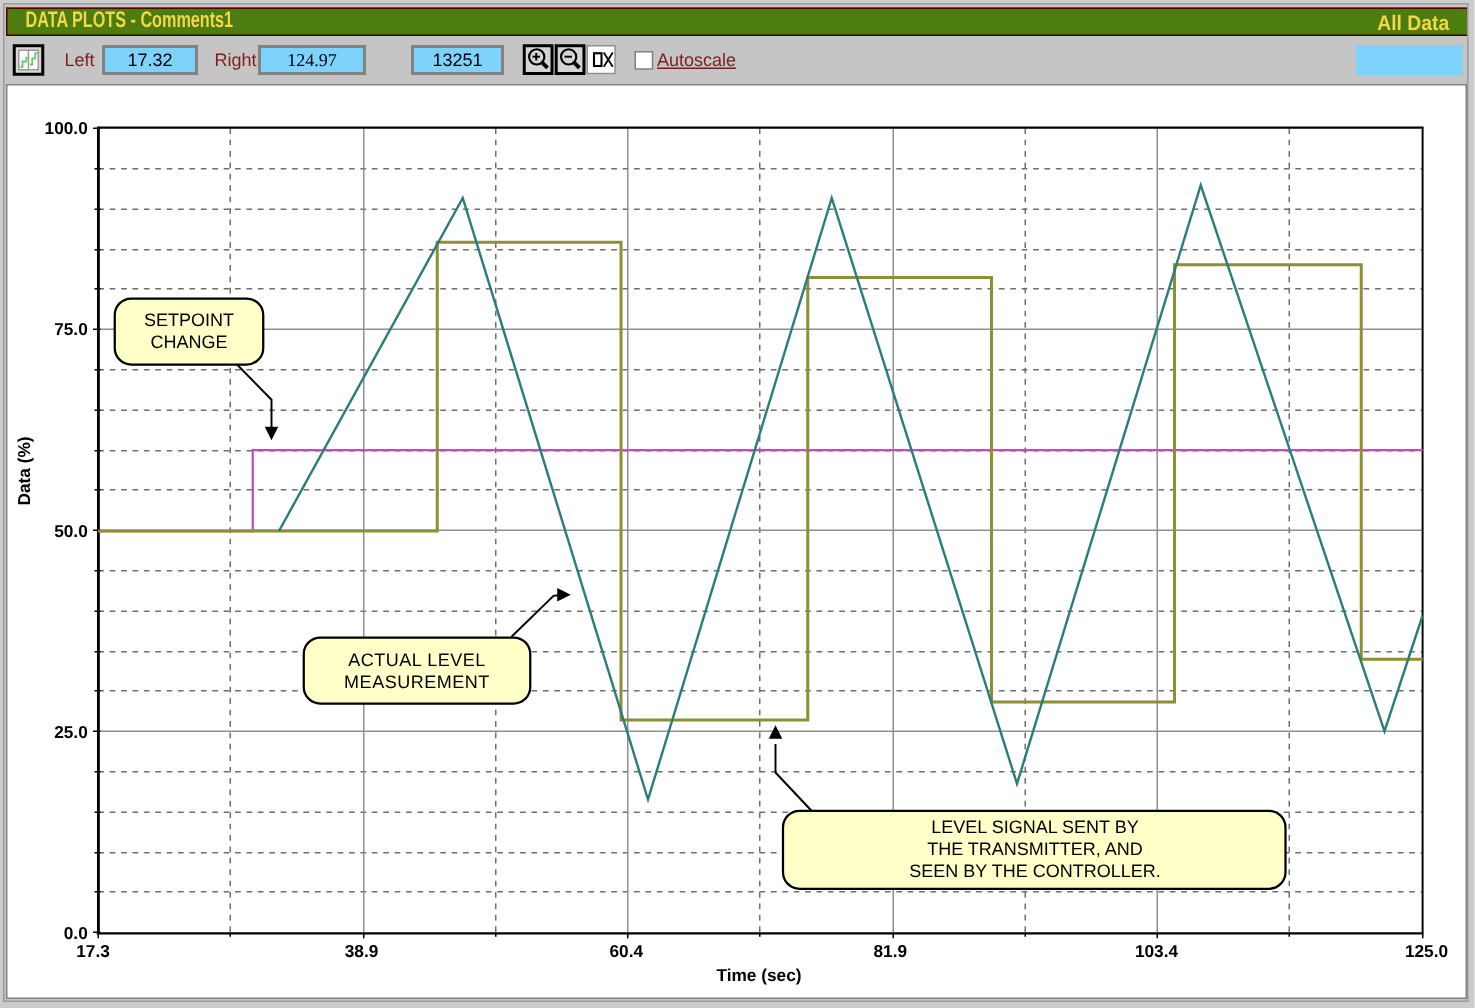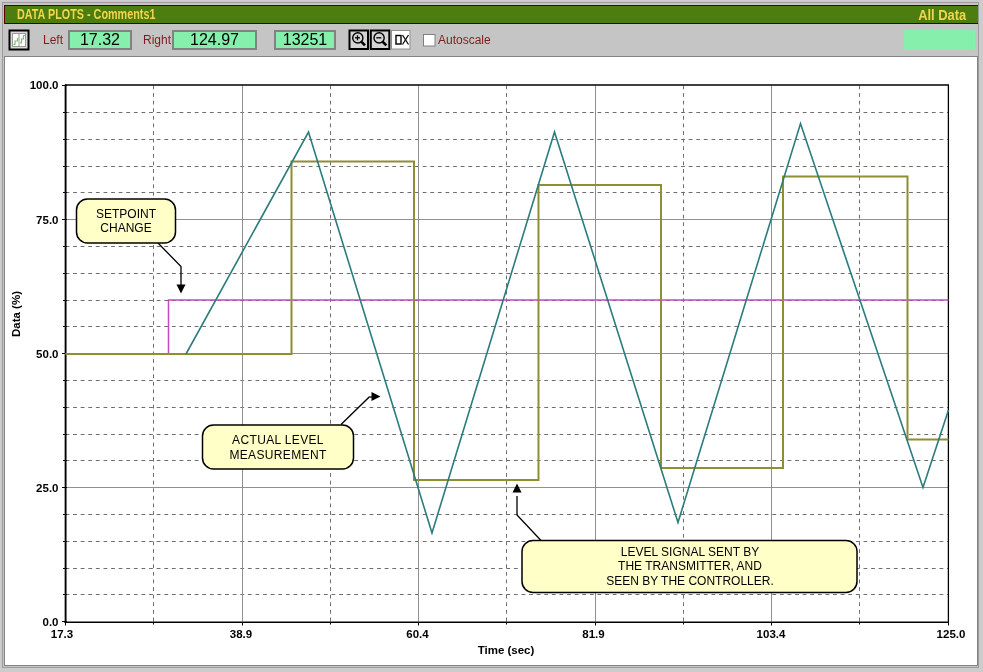--- a/index.html
+++ b/index.html
@@ -15,46 +15,46 @@
     background:#4d7c0f; color:#f2d64b; font-weight:bold; font-size:15px;
     line-height:17.5px;
     border-top:1px solid #530000; border-left:1px solid #530000;
     border-bottom:1px solid #400000;
   }
   .titlebar .lt { position:absolute; left:12px; top:-1px; transform-origin:0 50%; transform:scaleX(0.72) translateZ(0); white-space:nowrap; }
   .titlebar .rt { position:absolute; right:11.5px; top:1px; font-size:14px; transform-origin:100% 50%; transform:scaleX(0.92) translateZ(0); white-space:nowrap; }
   .toolbar { position:absolute; left:3px; top:25px; width:975px; height:30px; }
   .tlabel { position:absolute; font-size:12px; color:#7f1d1d; top:8px; }
   .tfield {
-    position:absolute; top:5px; height:20px; background:#86efac;
+    position:absolute; top:5px; height:20px; background:#7dd3fc;
     border:2px solid #828282;
-    font-size:16px; text-align:center; line-height:16px; color:#000;
+    font-size:12px; text-align:center; line-height:16px; color:#000;
   }
   .panel {
     position:absolute; left:4px; top:56px; width:973.5px; height:610px;
     background:#ffffff; border:1.5px solid #838383;
   }
   svg.plot { position:absolute; left:0; top:0; }
 </style>
 </head>
 <body>
   <div class="frame"></div>
   <div class="titlebar">
     <span class="lt">DATA PLOTS - Comments1</span>
     <span class="rt">All Data</span>
   </div>
   <div class="toolbar">
     <div class="tlabel" style="left:40px;">Left</div>
     <div class="tfield" style="left:65px; width:64px;">17.32</div>
     <div class="tlabel" style="left:140px;text-align:right;">Right</div>
-    <div class="tfield" style="left:169px; width:85px;">124.97</div>
+    <div class="tfield" style="left:169px; width:72px;font-family:Liberation Serif, serif;">124.97</div>
     <div class="tlabel" style="left:245px;margin-left:32px;">Size</div>
     <div class="tfield" style="left:271px; width:62px;">13251</div>
     <div class="tfield" style="left:901px; width:71px; top:5px; height:20px; border:none;"></div>
-    <div class="tlabel" style="left:435px;">Autoscale</div>
+    <div class="tlabel" style="left:435px;text-decoration:underline;">Autoscale</div>
   </div>
   <div class="panel"></div>
   <svg class="plot" width="983" height="672" viewBox="0 0 983 672">
 
     <g>
       <rect x="9.5" y="30.5" width="19" height="19" fill="#d8d8d8" stroke="#000" stroke-width="2"></rect>
       <rect x="12.5" y="33.5" width="13" height="13" fill="#fff" stroke="#9a9a9a" stroke-width="1"></rect>
       <line x1="19" y1="33.5" x2="19" y2="46.5" stroke="#9a9a9a" stroke-width="1"></line>
       <path d="M13.5 44.5 L15 44.5 L15 41 L17.5 41 L17.5 38.5 L18.5 38.5" fill="none" stroke="#66cc66" stroke-width="1.2"></path>
       <path d="M20 43 L21.5 43 L21.5 39 L23.5 39 L23.5 35.5 L25 35.5" fill="none" stroke="#66cc66" stroke-width="1.2"></path>

